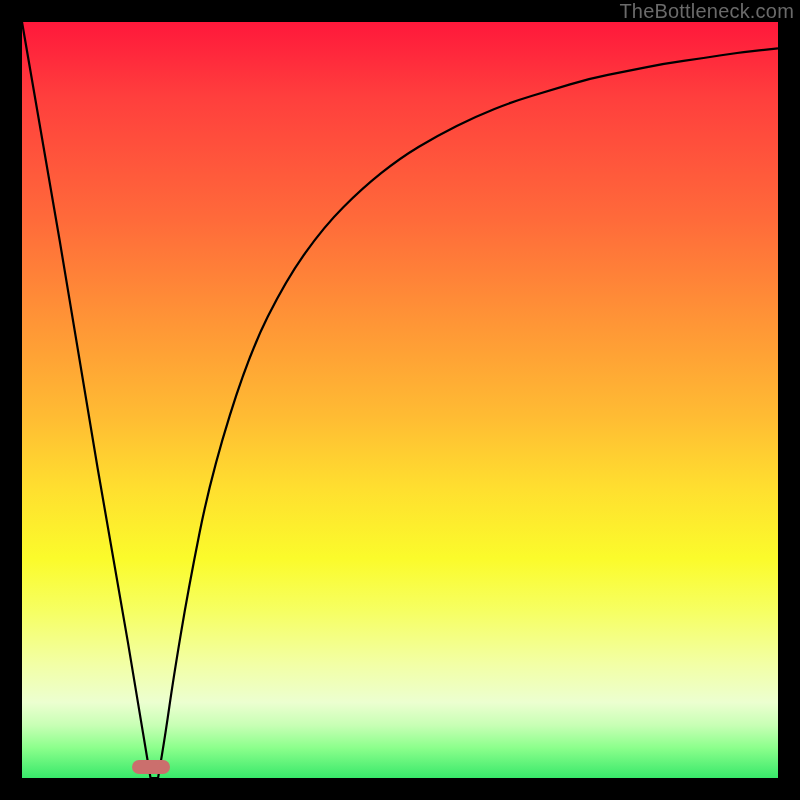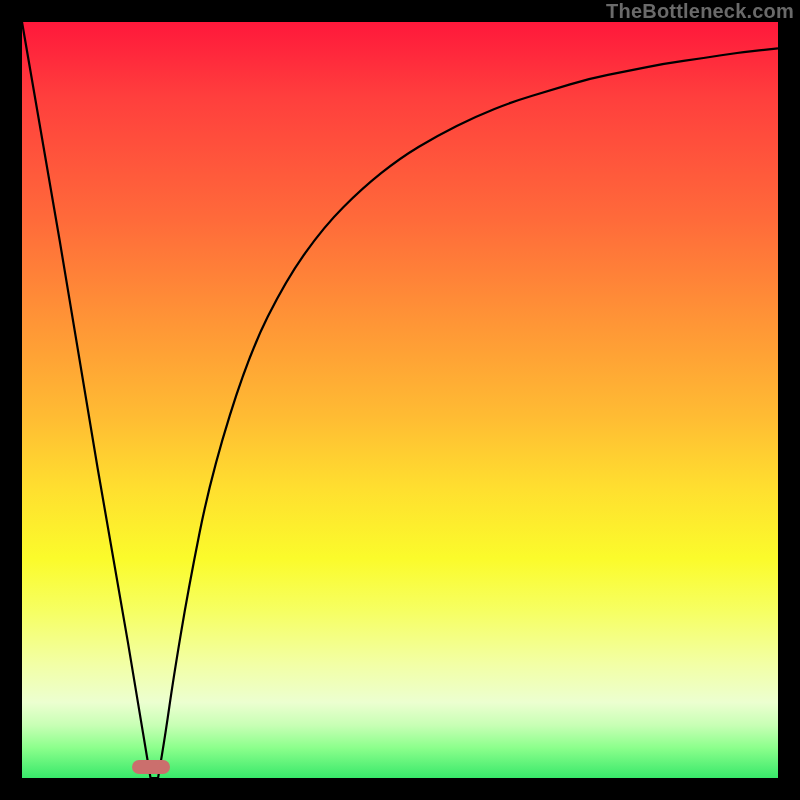--- a/index.html
+++ b/index.html
@@ -38,21 +38,21 @@
       #8cff8c 96%,
       #38e86a 100%
     );
   }
   .watermark {
     position: absolute;
     top: 0px;
     right: 6px;
     font-family: Arial, Helvetica, sans-serif;
     font-size: 20px;
-    font-weight: 700;
+    font-weight: 400;
     color: #6a6a6a;
     letter-spacing: 0.2px;
   }
   svg.curve {
     position: absolute;
     left: 0;
     top: 0;
     width: 756px;
     height: 756px;
     overflow: visible;

